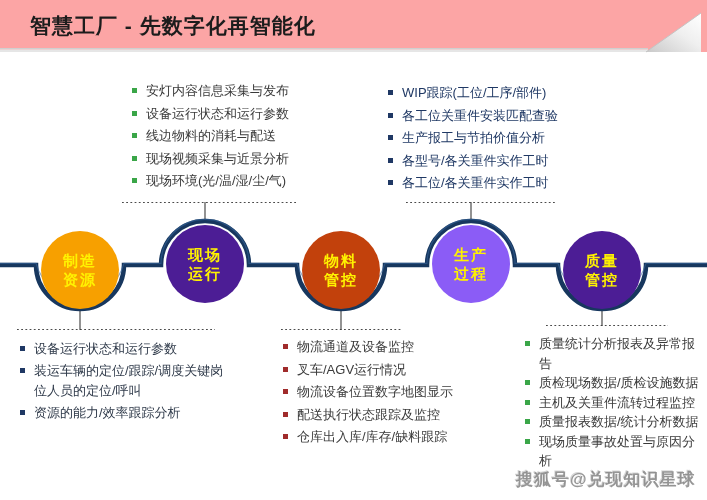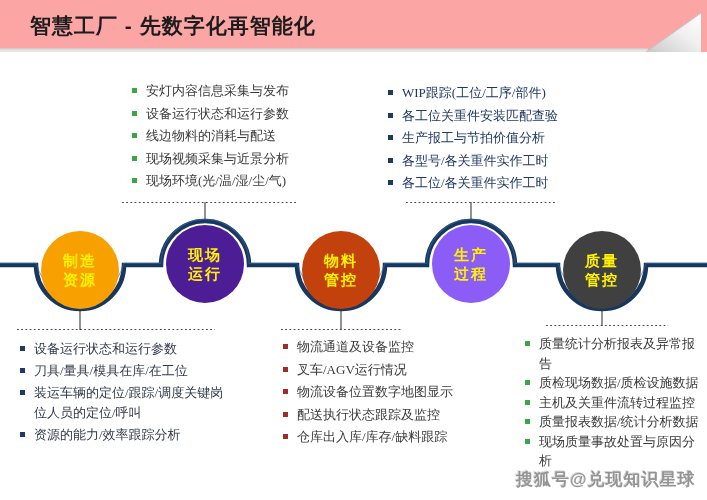--- a/index.html
+++ b/index.html
@@ -15,21 +15,21 @@
   .header { position:absolute; top:0; left:0; width:707px; height:52px; background:#fca5a5; }
   .header-title {
     position:absolute; left:30px; top:12px;
     font-size:21px; font-weight:bold; color:#1c1c1c; letter-spacing:1px;
     white-space:nowrap;
   }
   .header-deco { position:absolute; top:0; left:0; pointer-events:none; }
 
   
   .list { position:absolute; font-size:13px; color:#3a3a3a; }
-  .list ul { list-style:none;font-family:Liberation Serif, serif; }
+  .list ul { list-style:none; }
   .list li { position:relative; padding-left:16px; line-height:19px; }
   .list li .bullet {
     position:absolute; left:2px; top:7px; width:5px; height:5px; display:block;
   }
   .list-top-left    { left:130px; top:81px;  width:240px; }
   .list-top-left    li { margin-bottom:3.5px; }
   .list-top-left    .bullet { background:var(--bullet-top-left,#3aa648); }
 
   .list-top-right   { left:386px; top:83px;  width:260px; color:#1f3864; }
   .list-top-right   li { margin-bottom:3.5px; }
@@ -148,29 +148,28 @@
     <span>运行</span>
   </div>
   <div class="stage-circle stage-2" style="background: #c2410c;">
     <span>物料</span>
     <span>管控</span>
   </div>
   <div class="stage-circle stage-3" style="background: #8b5cf6;">
     <span>生产</span>
     <span>过程</span>
   </div>
-  <div class="stage-circle stage-4" style="background: #404040;">
+  <div class="stage-circle stage-4" style="background: #4c1d95;">
     <span>质量</span>
     <span>管控</span>
   </div>
 
   <div class="list list-bottom-left">
     <ul>
       <li><span class="bullet"></span><span>设备运行状态和运行参数</span></li>
-      <li><span class="bullet"></span><span>刀具/量具/模具在库/在工位</span></li>
       <li><span class="bullet"></span><span>装运车辆的定位/跟踪/调度关键岗位人员的定位/呼叫</span></li>
       <li><span class="bullet"></span><span>资源的能力/效率跟踪分析</span></li>
     </ul>
   </div>
 
   <div class="list list-bottom-middle">
     <ul>
       <li><span class="bullet"></span><span>物流通道及设备监控</span></li>
       <li><span class="bullet"></span><span>叉车/AGV运行情况</span></li>
       <li><span class="bullet"></span><span>物流设备位置数字地图显示</span></li>

